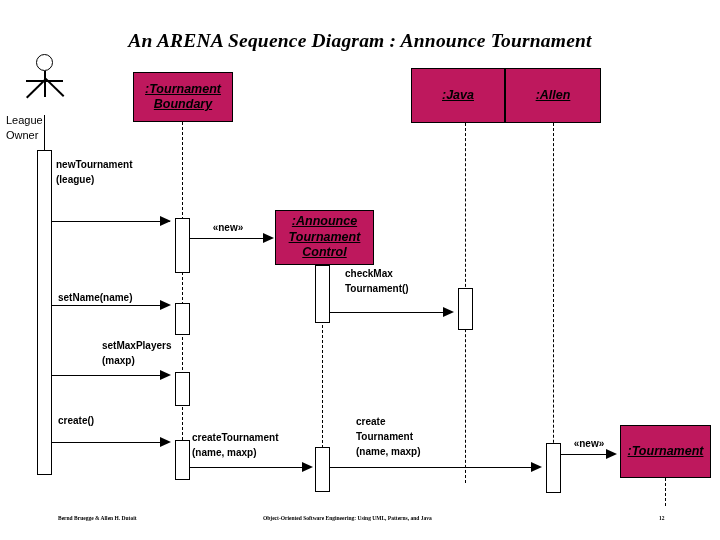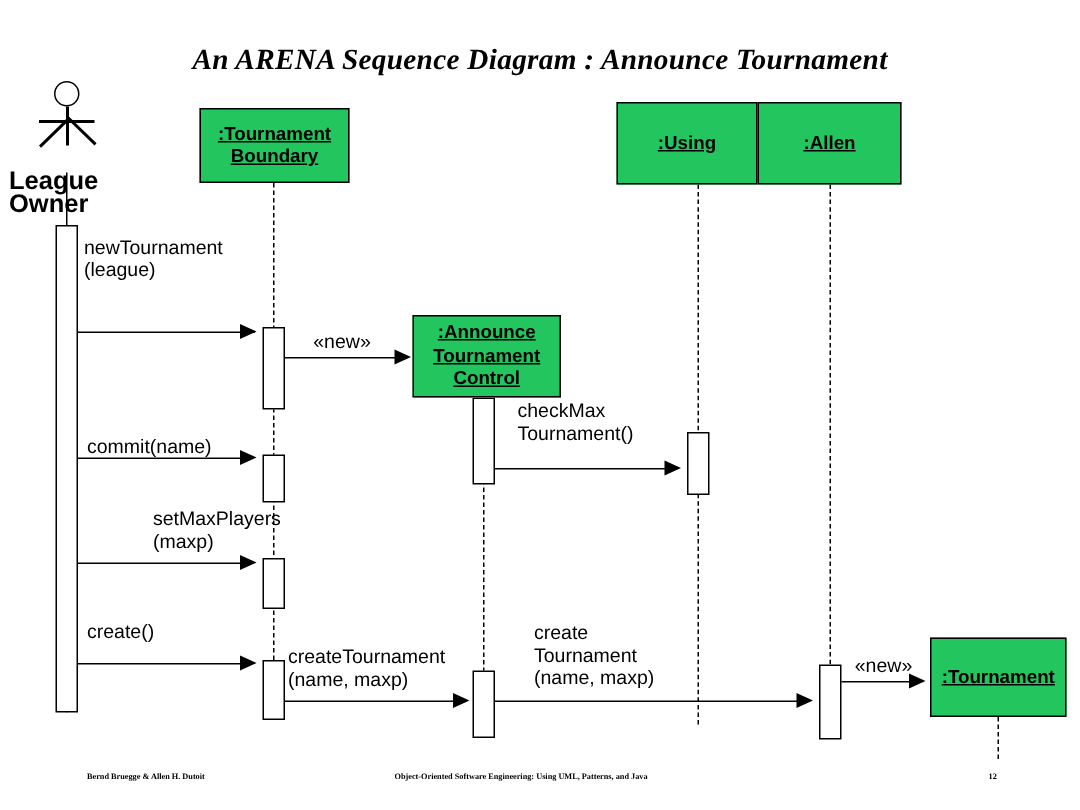--- a/index.html
+++ b/index.html
@@ -36,35 +36,36 @@
     border-radius: 50%;
     box-sizing: border-box;
   }
   .stroke {
     position: absolute;
     background: #000;
   }
   .actor-label {
     position: absolute;
     text-align: left;
-    font-size: 17px;
-    font-weight: bold;
+    font-size: 11px;
+    font-weight: normal;
     line-height: 15px;
     white-space: pre-line;
   }
   
   .objbox {
     position: absolute;
     box-sizing: border-box;
     border: 1.7px solid #000;
-    background: #22c55e;
+    background: #be185d;
     display: flex;
     align-items: center;
     justify-content: center;
     text-align: center;
+    font-style: italic;
   }
   .objbox span {
     font-size: 12.5px;
     font-weight: bold;
     line-height: 15.5px;
     text-decoration: underline;
     text-underline-offset: 1px;
     white-space: pre-line;
   }
   
@@ -92,22 +93,22 @@
   .arrowhead {
     position: absolute;
     width: 0;
     height: 0;
     border-top: 5.5px solid transparent;
     border-bottom: 5.5px solid transparent;
     border-left: 11px solid #000;
   }
   .msglabel {
     position: absolute;
-    font-size: 13px;
-    font-weight: normal;
+    font-size: 10px;
+    font-weight: bold;
     line-height: 15px;
     white-space: pre-line;
     background: transparent;
   }
   .msglabel.center {
     text-align: center;
   }
   
   .footer {
     position: absolute;
@@ -141,21 +142,21 @@
       <div class="lifeline" style="left: 553px; top: 123px; height: 360px;"></div>
       <div class="lifeline" style="left: 322px; top: 265px; height: 218px;"></div>
       <div class="lifeline" style="left: 665px; top: 478px; height: 28px;"></div>
     </div>
   <div id="layer-objects">
       <div class="objbox" style="left: 133px; top: 72px; width: 100px; height: 50px;">
         <span>:Tournament
 Boundary</span>
       </div>
       <div class="objbox" style="left: 411px; top: 68px; width: 94px; height: 55px;">
-        <span>:Using</span>
+        <span>:Java</span>
       </div>
       <div class="objbox" style="left: 505px; top: 68px; width: 96px; height: 55px;">
         <span>:Allen</span>
       </div>
       <div class="objbox" style="left: 275px; top: 210px; width: 99px; height: 55px;">
         <span>:Announce
 Tournament
 Control</span>
       </div>
       <div class="objbox" style="left: 620px; top: 425px; width: 91px; height: 53px;">
@@ -176,21 +177,21 @@
   <div id="layer-messages">
       <div class="msgline" style="left: 52px; top: 221px; width: 118px;"></div>
       <div class="arrowhead" style="left: 160px; top: 216px;"></div>
       <div class="msglabel" style="left: 56px; top: 157px; width: 140px;">newTournament
 (league)</div>
       <div class="msgline" style="left: 190px; top: 238px; width: 78px;"></div>
       <div class="arrowhead" style="left: 263px; top: 233px;"></div>
       <div class="msglabel center" style="left: 192px; top: 220px; width: 72px;">«new»</div>
       <div class="msgline" style="left: 52px; top: 305px; width: 113px;"></div>
       <div class="arrowhead" style="left: 160px; top: 300px;"></div>
-      <div class="msglabel" style="left: 58px; top: 290px; width: 120px;">commit(name)</div>
+      <div class="msglabel" style="left: 58px; top: 290px; width: 120px;">setName(name)</div>
       <div class="msgline" style="left: 330px; top: 312px; width: 120px;"></div>
       <div class="arrowhead" style="left: 443px; top: 307px;"></div>
       <div class="msglabel" style="left: 345px; top: 266px; width: 110px;">checkMax
 Tournament()</div>
       <div class="msgline" style="left: 52px; top: 375px; width: 113px;"></div>
       <div class="arrowhead" style="left: 160px; top: 370px;"></div>
       <div class="msglabel" style="left: 58px; top: 338px; width: 125px; margin-left: 44px;">setMaxPlayers
 (maxp)</div>
       <div class="msgline" style="left: 52px; top: 442px; width: 113px;"></div>
       <div class="arrowhead" style="left: 160px; top: 437px;"></div>

